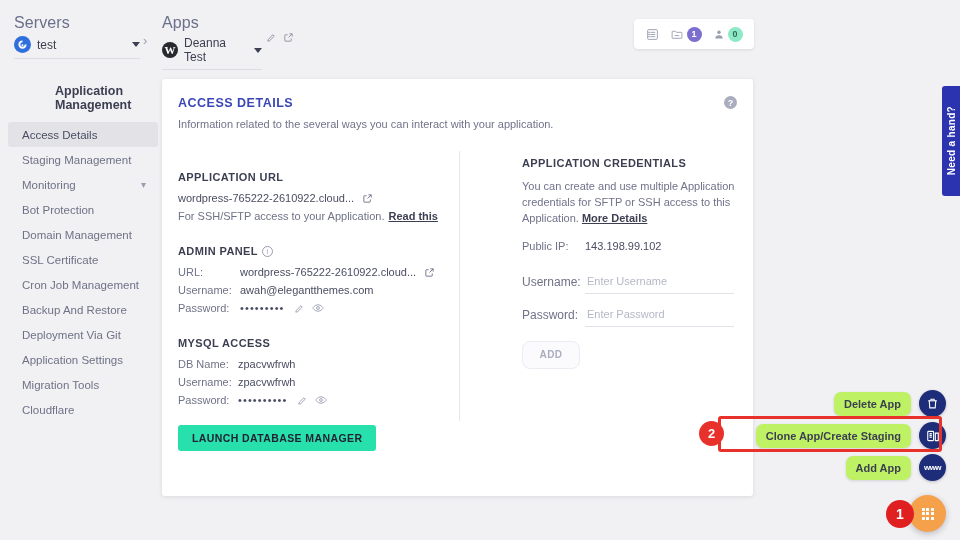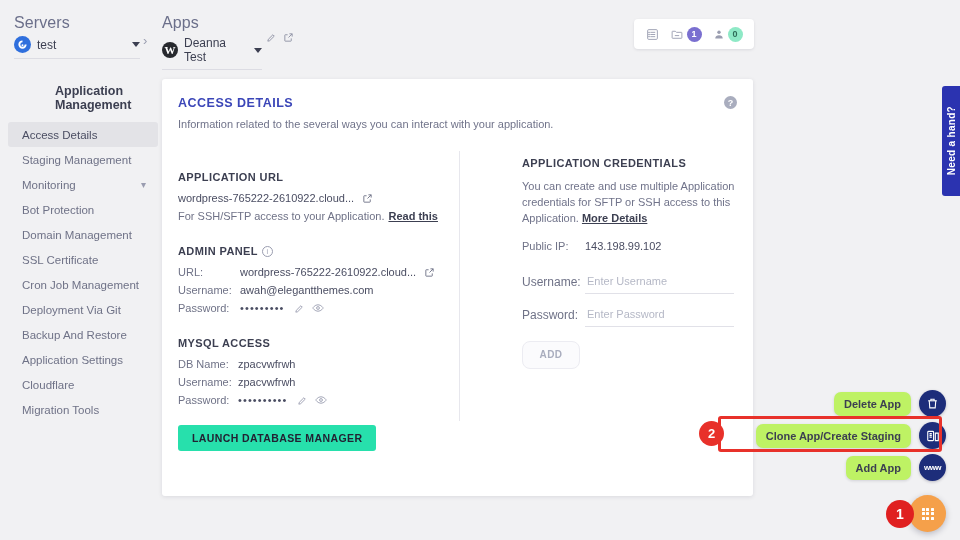--- a/index.html
+++ b/index.html
@@ -193,33 +193,33 @@
   <div class="side-item">
     <span class="lbl">Domain Management</span>
   </div>
   <div class="side-item">
     <span class="lbl">SSL Certificate</span>
   </div>
   <div class="side-item">
     <span class="lbl">Cron Job Management</span>
   </div>
   <div class="side-item">
+    <span class="lbl">Backup And Restore</span>
+  </div>
+  <div class="side-item">
     <span class="lbl">Deployment Via Git</span>
   </div>
   <div class="side-item">
-    <span class="lbl">Backup And Restore</span>
-  </div>
-  <div class="side-item">
     <span class="lbl">Application Settings</span>
   </div>
   <div class="side-item">
+    <span class="lbl">Migration Tools</span>
+  </div>
+  <div class="side-item">
     <span class="lbl">Cloudflare</span>
-  </div>
-  <div class="side-item">
-    <span class="lbl">Migration Tools</span>
   </div>
 </div>
 
 <div class="card">
   <div class="card-title">ACCESS DETAILS</div>
   <div class="card-sub">Information related to the several ways you can interact with your application.</div>
   <div class="help-ico">?</div>
   <div class="vdiv"></div>
 
   <div class="colL">

